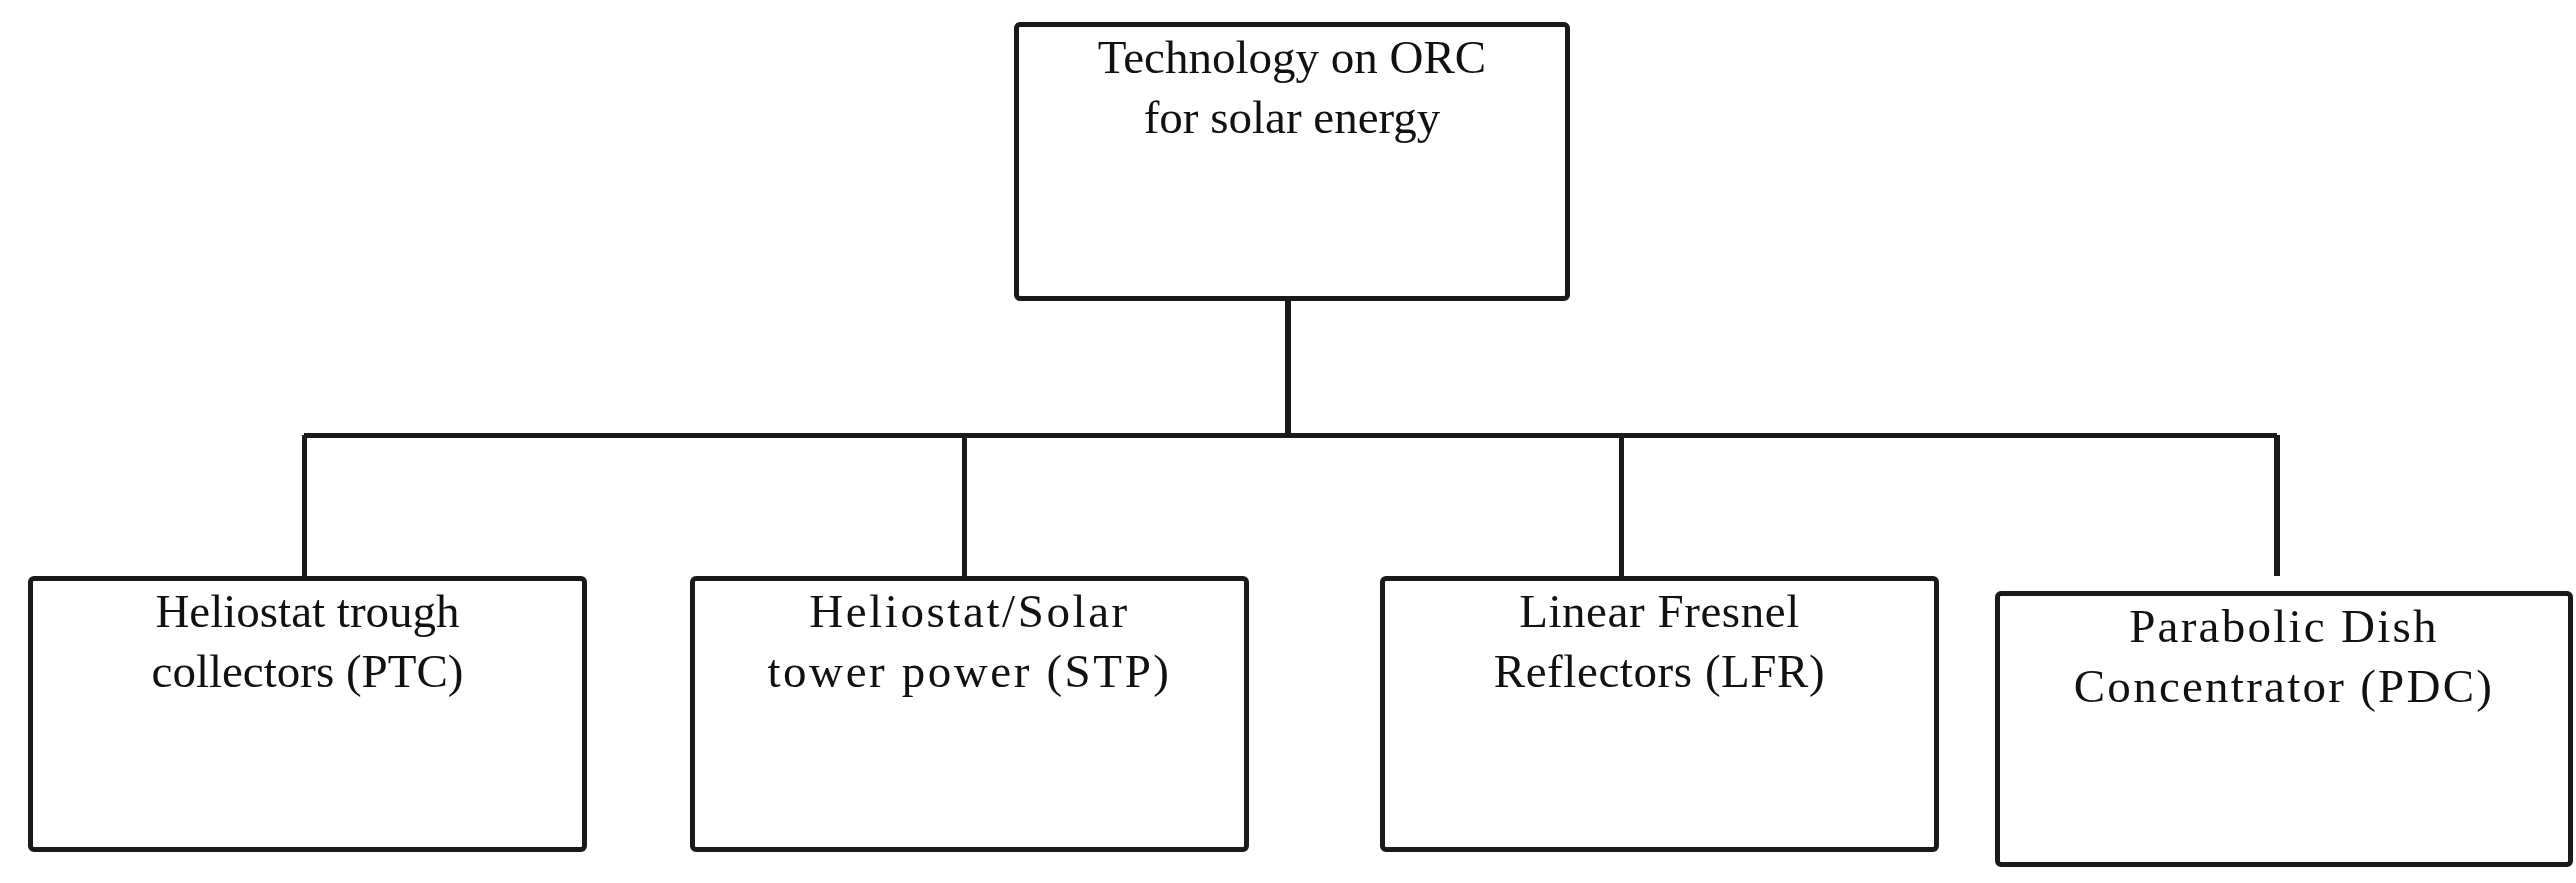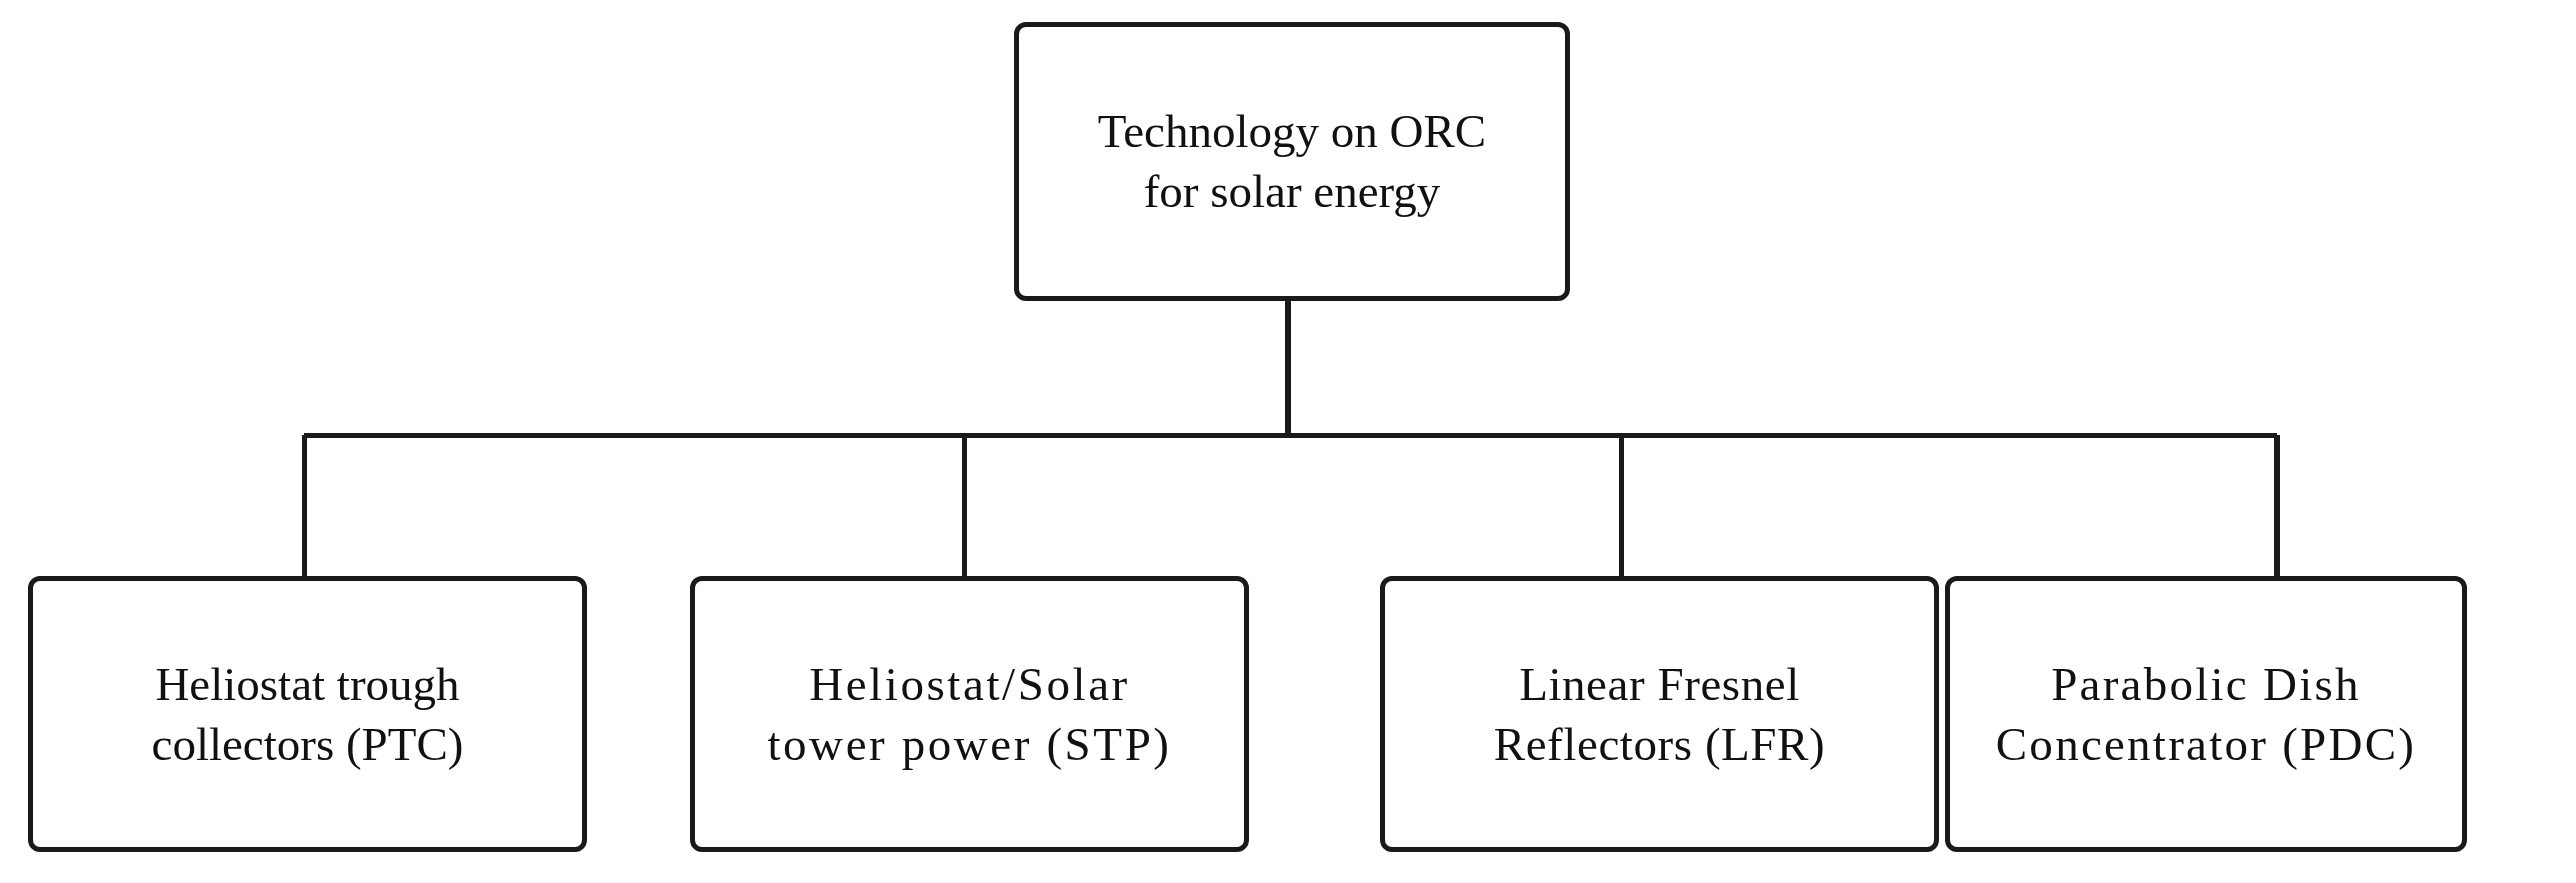--- a/index.html
+++ b/index.html
@@ -24,23 +24,22 @@
     top: 0;
     width: 2576px;
     height: 883px;
     pointer-events: none;
   }
   .node-box {
     position: absolute;
     box-sizing: border-box;
     background: #ffffff;
     border: 5.2px solid #1a1a1a;
-    border-radius: 12px;
+    border-radius: 6px;
     display: flex;
-    align-items: center;
     justify-content: center;
     text-align: center;
   }
   .node-label {
     display: block;
     color: #111111;
     font-size: 47px;
     line-height: 1.28;
     white-space: pre-line;
     padding: 0 15.5px;
@@ -53,21 +52,21 @@
     height: 279px;
   }
   
   .leaf-node {
     top: 576px;
     height: 276px;
   }
   #leaf-node-0 { left: 28px;   width: 559px; }
   #leaf-node-1 { left: 690px;  width: 559px; }
   #leaf-node-2 { left: 1348px; width: 559px; margin-left: 32px; }
-  #leaf-node-3 { left: 1945px; width: 522px; }
+  #leaf-node-3 { left: 1995px; width: 578px; margin-top: 15px; }
   
   #leaf-node-1 .node-label { letter-spacing: 0.055em; }
   #leaf-node-2 .node-label { letter-spacing: 0.012em; }
   #leaf-node-3 .node-label { letter-spacing: 0.048em; }
 </style>
 </head>
 <body>
 
 <div id="diagram-canvas">
 

